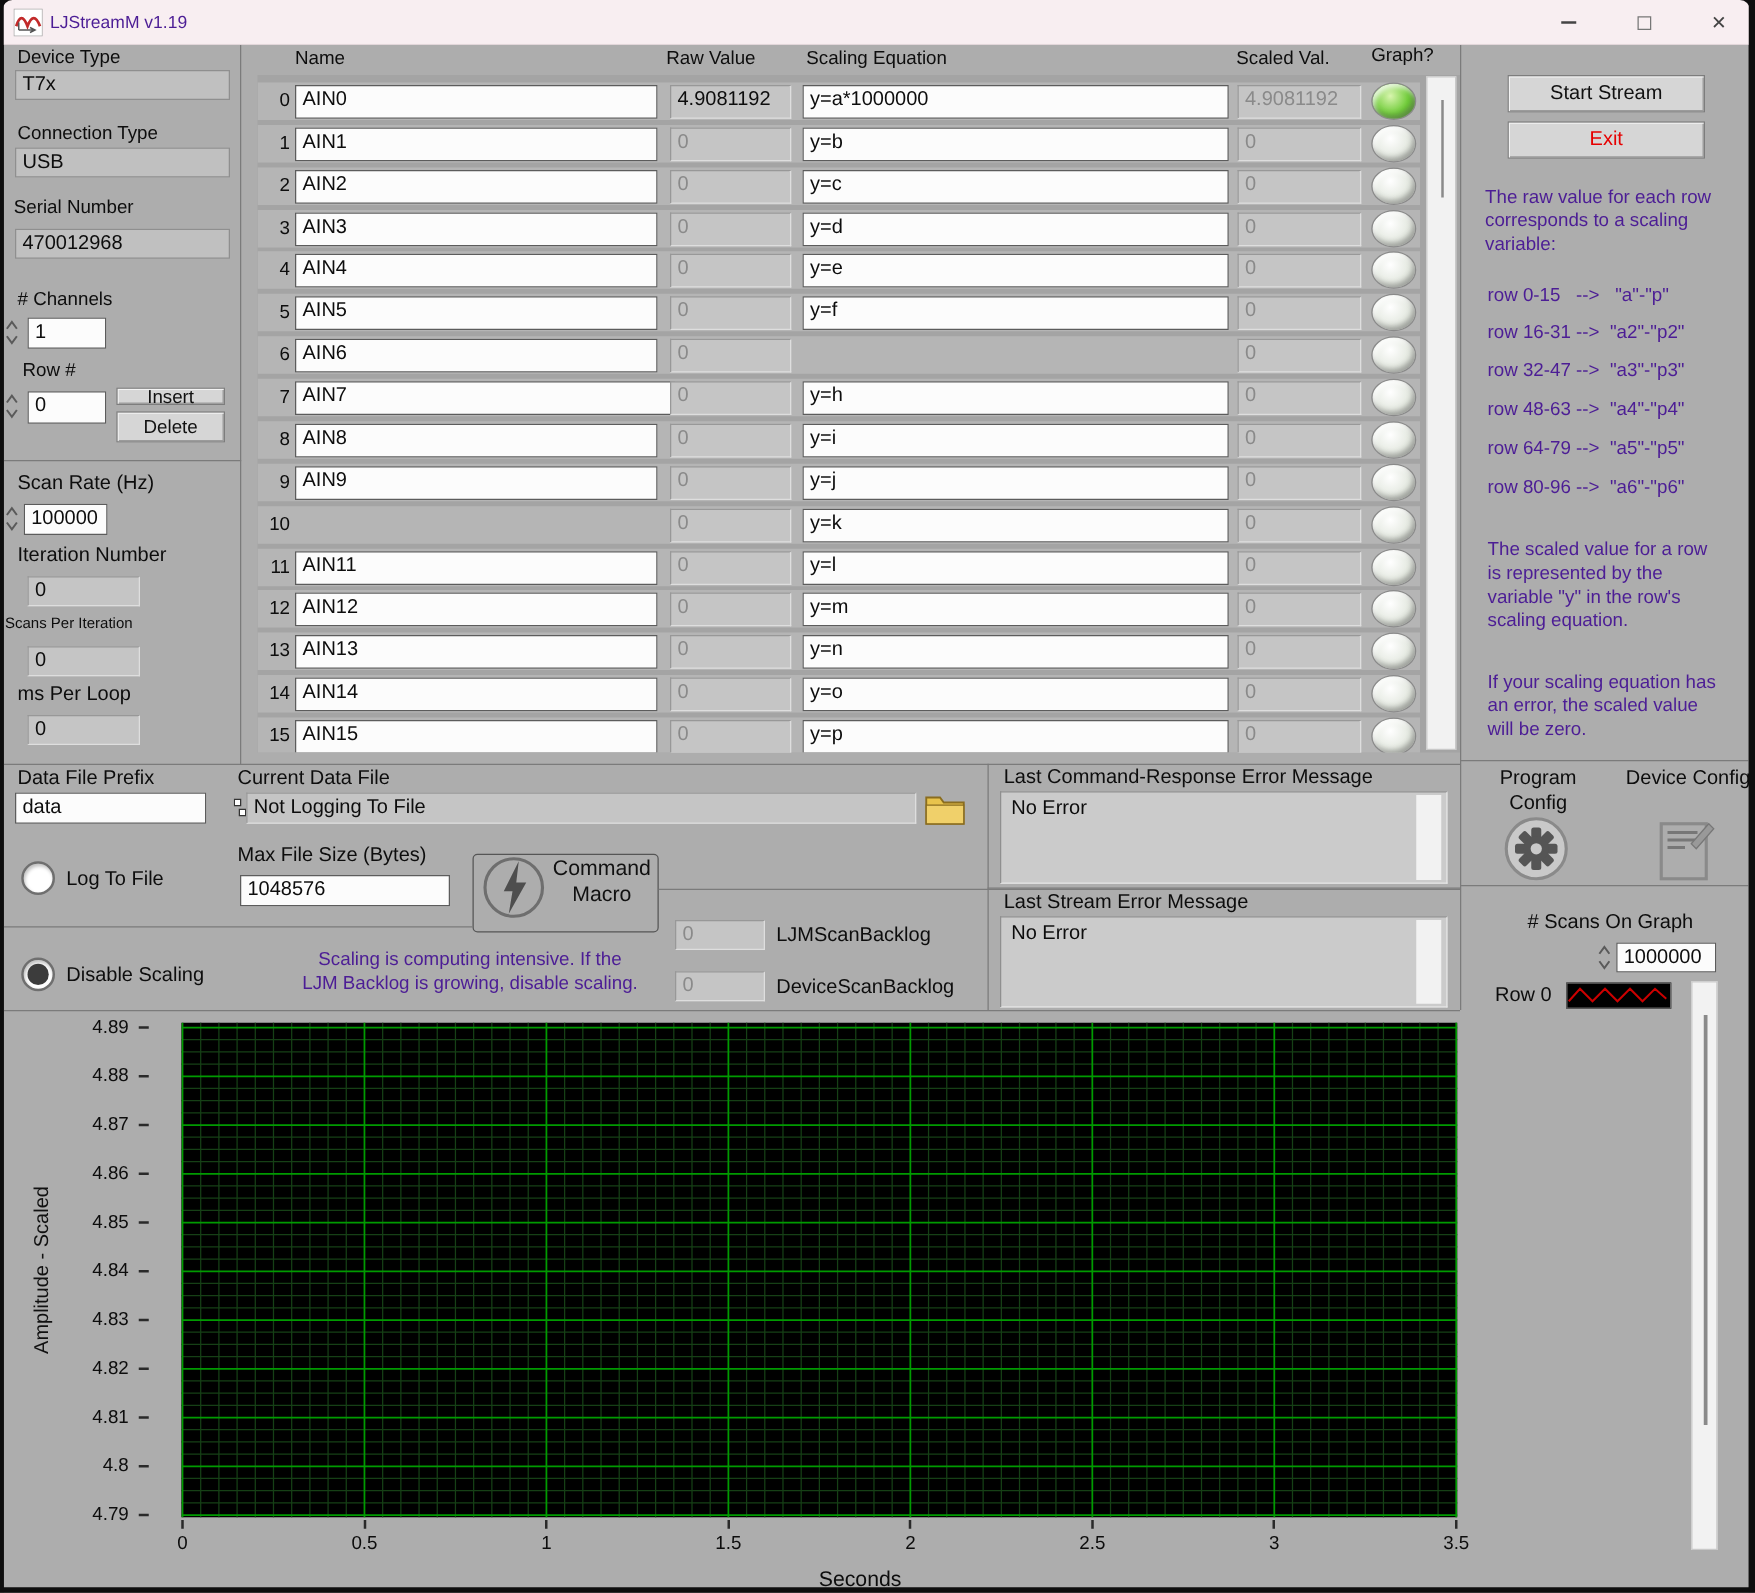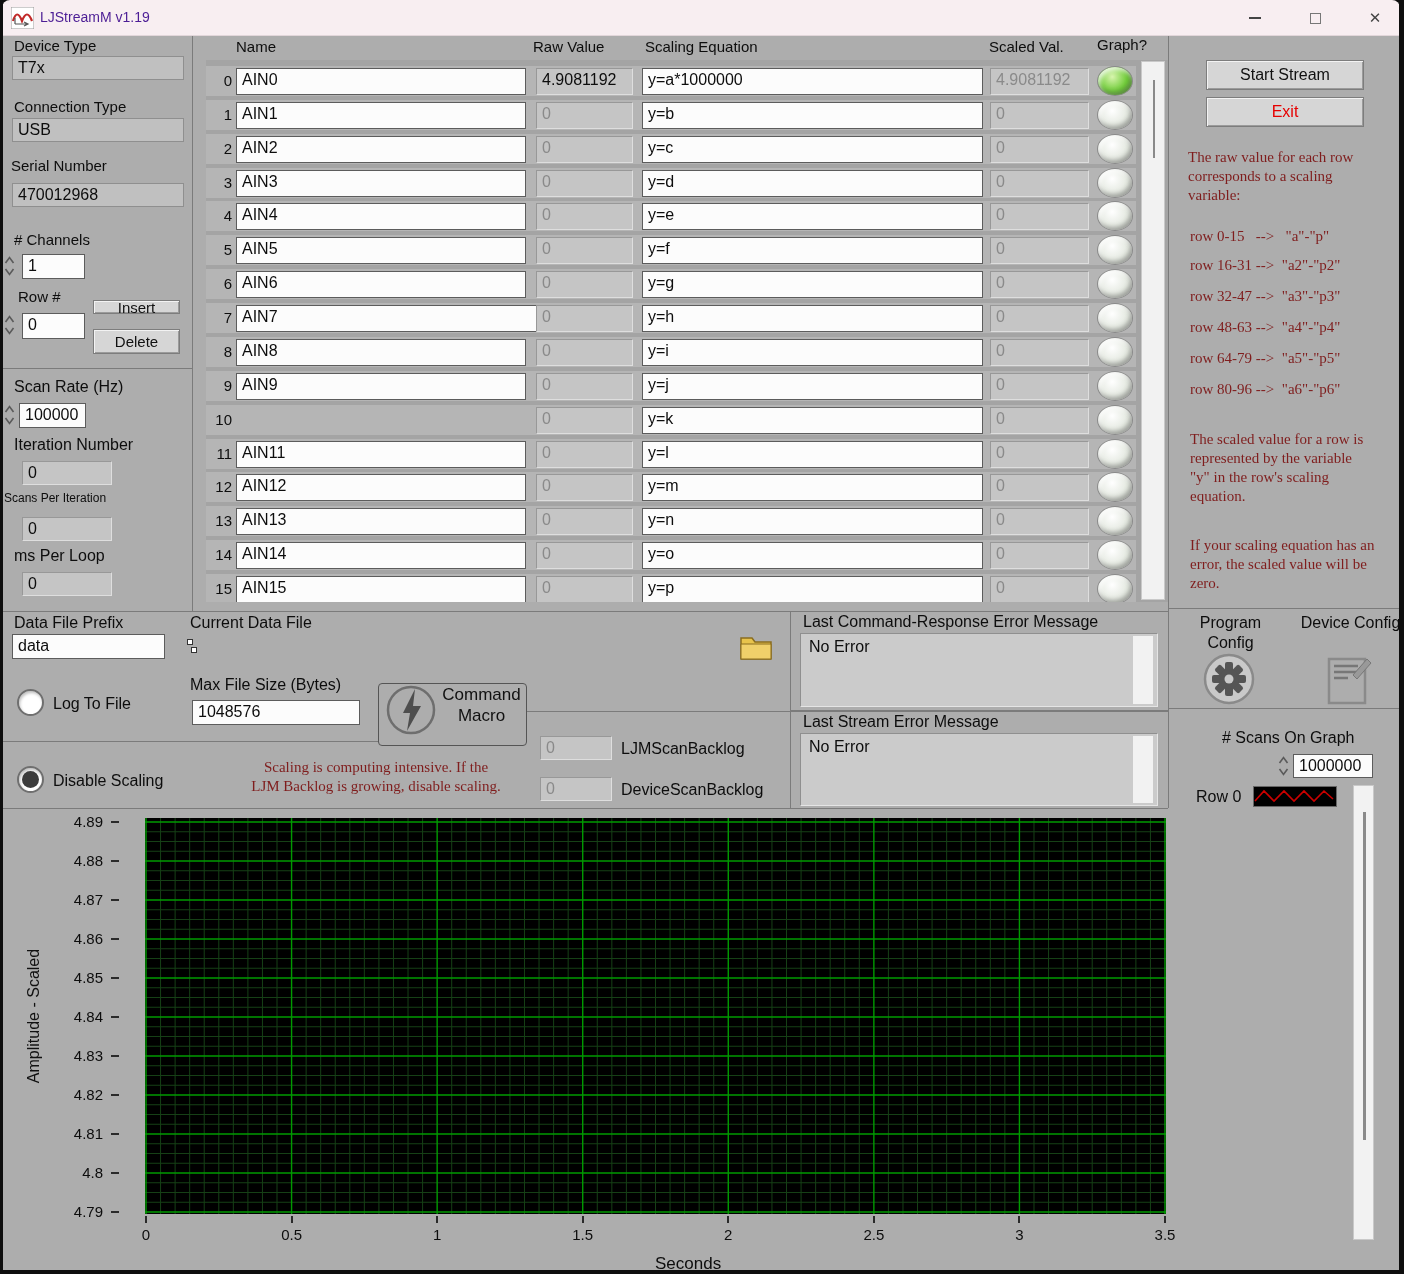--- a/index.html
+++ b/index.html
@@ -25,21 +25,21 @@
   .tblwrap{position:absolute;left:206px;top:60px;width:962px;height:542px;background:#a4a4a4;overflow:hidden;}
   .rowstrip{position:absolute;left:0;width:930px;height:30px;background:#b5b5b5;}
   .rowidx{position:absolute;width:26px;text-align:right;font-size:15px;color:#0d0d0d;}
   .led{position:absolute;width:36px;height:30px;border-radius:50%;border:1px solid #8a8a8a;
        box-shadow:inset -2px -3px 4px rgba(90,90,90,.45), inset 2px 3px 4px rgba(255,255,255,.8);}
   .led.on{background:radial-gradient(circle at 42% 35%, #d8f5ae, #6ecb37 55%, #4aa31c);}
   .led.off{background:radial-gradient(circle at 42% 35%, #ffffff, #e2e7de 60%, #c6ccc2);}
   .scrolltrack{position:absolute;background:#f2f2f2;border:1px solid #c9c9c9;}
   .scrollthumb{position:absolute;background:#8a8a8a;}
   .spinner{position:absolute;width:13px;display:flex;flex-direction:column;align-items:center;justify-content:space-between;}
-  .note{position:absolute;font-size:15px;color:#7f1d1d;line-height:19px;font-family:Liberation Serif, serif;}
+  .note{position:absolute;font-size:15px;color:#4c1d95;line-height:19px;}
   .radio{position:absolute;width:27px;height:27px;border-radius:50%;border:2px solid #6f6f6f;
          box-shadow:inset 1px 2px 3px rgba(0,0,0,.25);}
   .radio.off{background:#ffffff;}
   .radio.on{background:#ffffff;}
   .radio.on::after{content:"";position:absolute;left:3px;top:3px;width:17px;height:17px;border-radius:50%;background:#3c3c3c;}
   .errbox{position:absolute;background:#cbcbcb;border:1px solid #8f8f8f;border-bottom-color:#e5e5e5;border-right-color:#e5e5e5;}
   .errtext{position:absolute;left:8px;top:4px;font-size:16px;color:#0d0d0d;}
   .cfglbl{position:absolute;font-size:16px;color:#0d0d0d;text-align:center;line-height:20px;}
   .tick-y{position:absolute;width:62px;text-align:right;font-size:15px;color:#0d0d0d;}
   .dash-y{position:absolute;width:8px;height:2px;background:#2a2a2a;}
@@ -89,21 +89,21 @@
   <div class="fld white" style="left:19px;top:218px;width:63px;height:25px">1</div>
 
   <div class="lbl" style="left:15px;top:252px">Row #</div>
   <div class="spinner" style="left:0px;top:277px;height:26px">
         <svg width="13" height="24" viewBox="0 0 13 24">
           <path d="M2.5 9 L6.5 3.5 L10.5 9" fill="none" stroke="#5a5a5a" stroke-width="1.6"></path>
           <path d="M2.5 15 L6.5 20.5 L10.5 15" fill="none" stroke="#5a5a5a" stroke-width="1.6"></path>
         </svg>
       </div>
   <div class="fld white" style="left:19px;top:277px;width:63px;height:26px">0</div>
-  <div class="btn" style="left:90px;top:264px;width:87px;height:14px">Insert</div>
+  <div class="btn" style="left:90px;top:274px;width:87px;height:14px">Insert</div>
   <div class="btn" style="left:90px;top:293px;width:87px;height:25px">Delete</div>
 
   <div class="sep" style="left:0;top:332px;width:190px;height:1px"></div>
 
   <div class="lbl" style="left:11px;top:342px;font-size:16px">Scan Rate (Hz)</div>
   <div class="spinner" style="left:0px;top:367px;height:25px">
         <svg width="13" height="24" viewBox="0 0 13 24">
           <path d="M2.5 9 L6.5 3.5 L10.5 9" fill="none" stroke="#5a5a5a" stroke-width="1.6"></path>
           <path d="M2.5 15 L6.5 20.5 L10.5 15" fill="none" stroke="#5a5a5a" stroke-width="1.6"></path>
         </svg>
@@ -168,21 +168,20 @@
         <div class="rowidx" style="left:0;top:181px">5</div>
         <div class="fld white" style="left:30px;top:177px;width:290px;height:27px">AIN5</div>
         <div class="fld gray dim" style="left:330px;top:177px;width:97px;height:27px">0</div>
         <div class="fld white" style="left:436px;top:177px;width:341px;height:27px">y=f</div>
         <div class="fld gray dim" style="left:784px;top:177px;width:99px;height:27px">0</div>
         <div class="led off" style="left:891px;top:175px" title=""></div>
         <div class="rowstrip" style="top:209px"></div>
         <div class="rowidx" style="left:0;top:215px">6</div>
         <div class="fld white" style="left:30px;top:211px;width:290px;height:27px">AIN6</div>
         <div class="fld gray dim" style="left:330px;top:211px;width:97px;height:27px">0</div>
-        <div class="fld white" style="left:436px;top:211px;width:341px;height:27px">y=g</div>
         <div class="fld gray dim" style="left:784px;top:211px;width:99px;height:27px">0</div>
         <div class="led off" style="left:891px;top:209px" title=""></div>
         <div class="rowstrip" style="top:243px"></div>
         <div class="rowidx" style="left:0;top:249px">7</div>
         <div class="fld white" style="left:30px;top:245px;width:304px;height:27px">AIN7</div>
         <div class="fld gray dim" style="left:330px;top:245px;width:97px;height:27px">0</div>
         <div class="fld white" style="left:436px;top:245px;width:341px;height:27px">y=h</div>
         <div class="fld gray dim" style="left:784px;top:245px;width:99px;height:27px">0</div>
         <div class="led off" style="left:891px;top:243px" title=""></div>
         <div class="rowstrip" style="top:277px"></div>
@@ -266,20 +265,21 @@
   <div class="sep" style="left:1165px;top:572px;width:231px;height:1px"></div>
 
   <div class="lbl16" style="left:11px;top:578px">Data File Prefix</div>
   <div class="fld white" style="left:9px;top:598px;width:153px;height:25px">data</div>
 
   <div class="lbl16" style="left:187px;top:578px">Current Data File</div>
   <svg style="position:absolute;left:184px;top:602px" width="10" height="16" viewBox="0 0 10 16">
     <rect x="0.5" y="1.5" width="5" height="5" fill="#fff" stroke="#333"></rect>
     <rect x="4.5" y="9.5" width="5" height="5" fill="#fff" stroke="#333"></rect>
   </svg>
+  <div class="fld gray" style="left:194px;top:598px;width:536px;height:25px">Not Logging To File</div>
   <div style="position:absolute;left:735px;top:595px;width:36px;height:32px">
     <svg width="36" height="32" viewBox="0 0 36 32">
       <path d="M3 7 h11 l3 4 h16 v17 h-30 z" fill="#e8c34c" stroke="#8a6d1f" stroke-width="1.5"></path>
       <path d="M3 13 h30 v15 h-30 z" fill="#f0d06a" stroke="#8a6d1f" stroke-width="1"></path>
     </svg>
   </div>
 
   <div class="radio off" style="left:14px;top:653px"></div>
   <div class="lbl16" style="left:50px;top:659px">Log To File</div>
 

